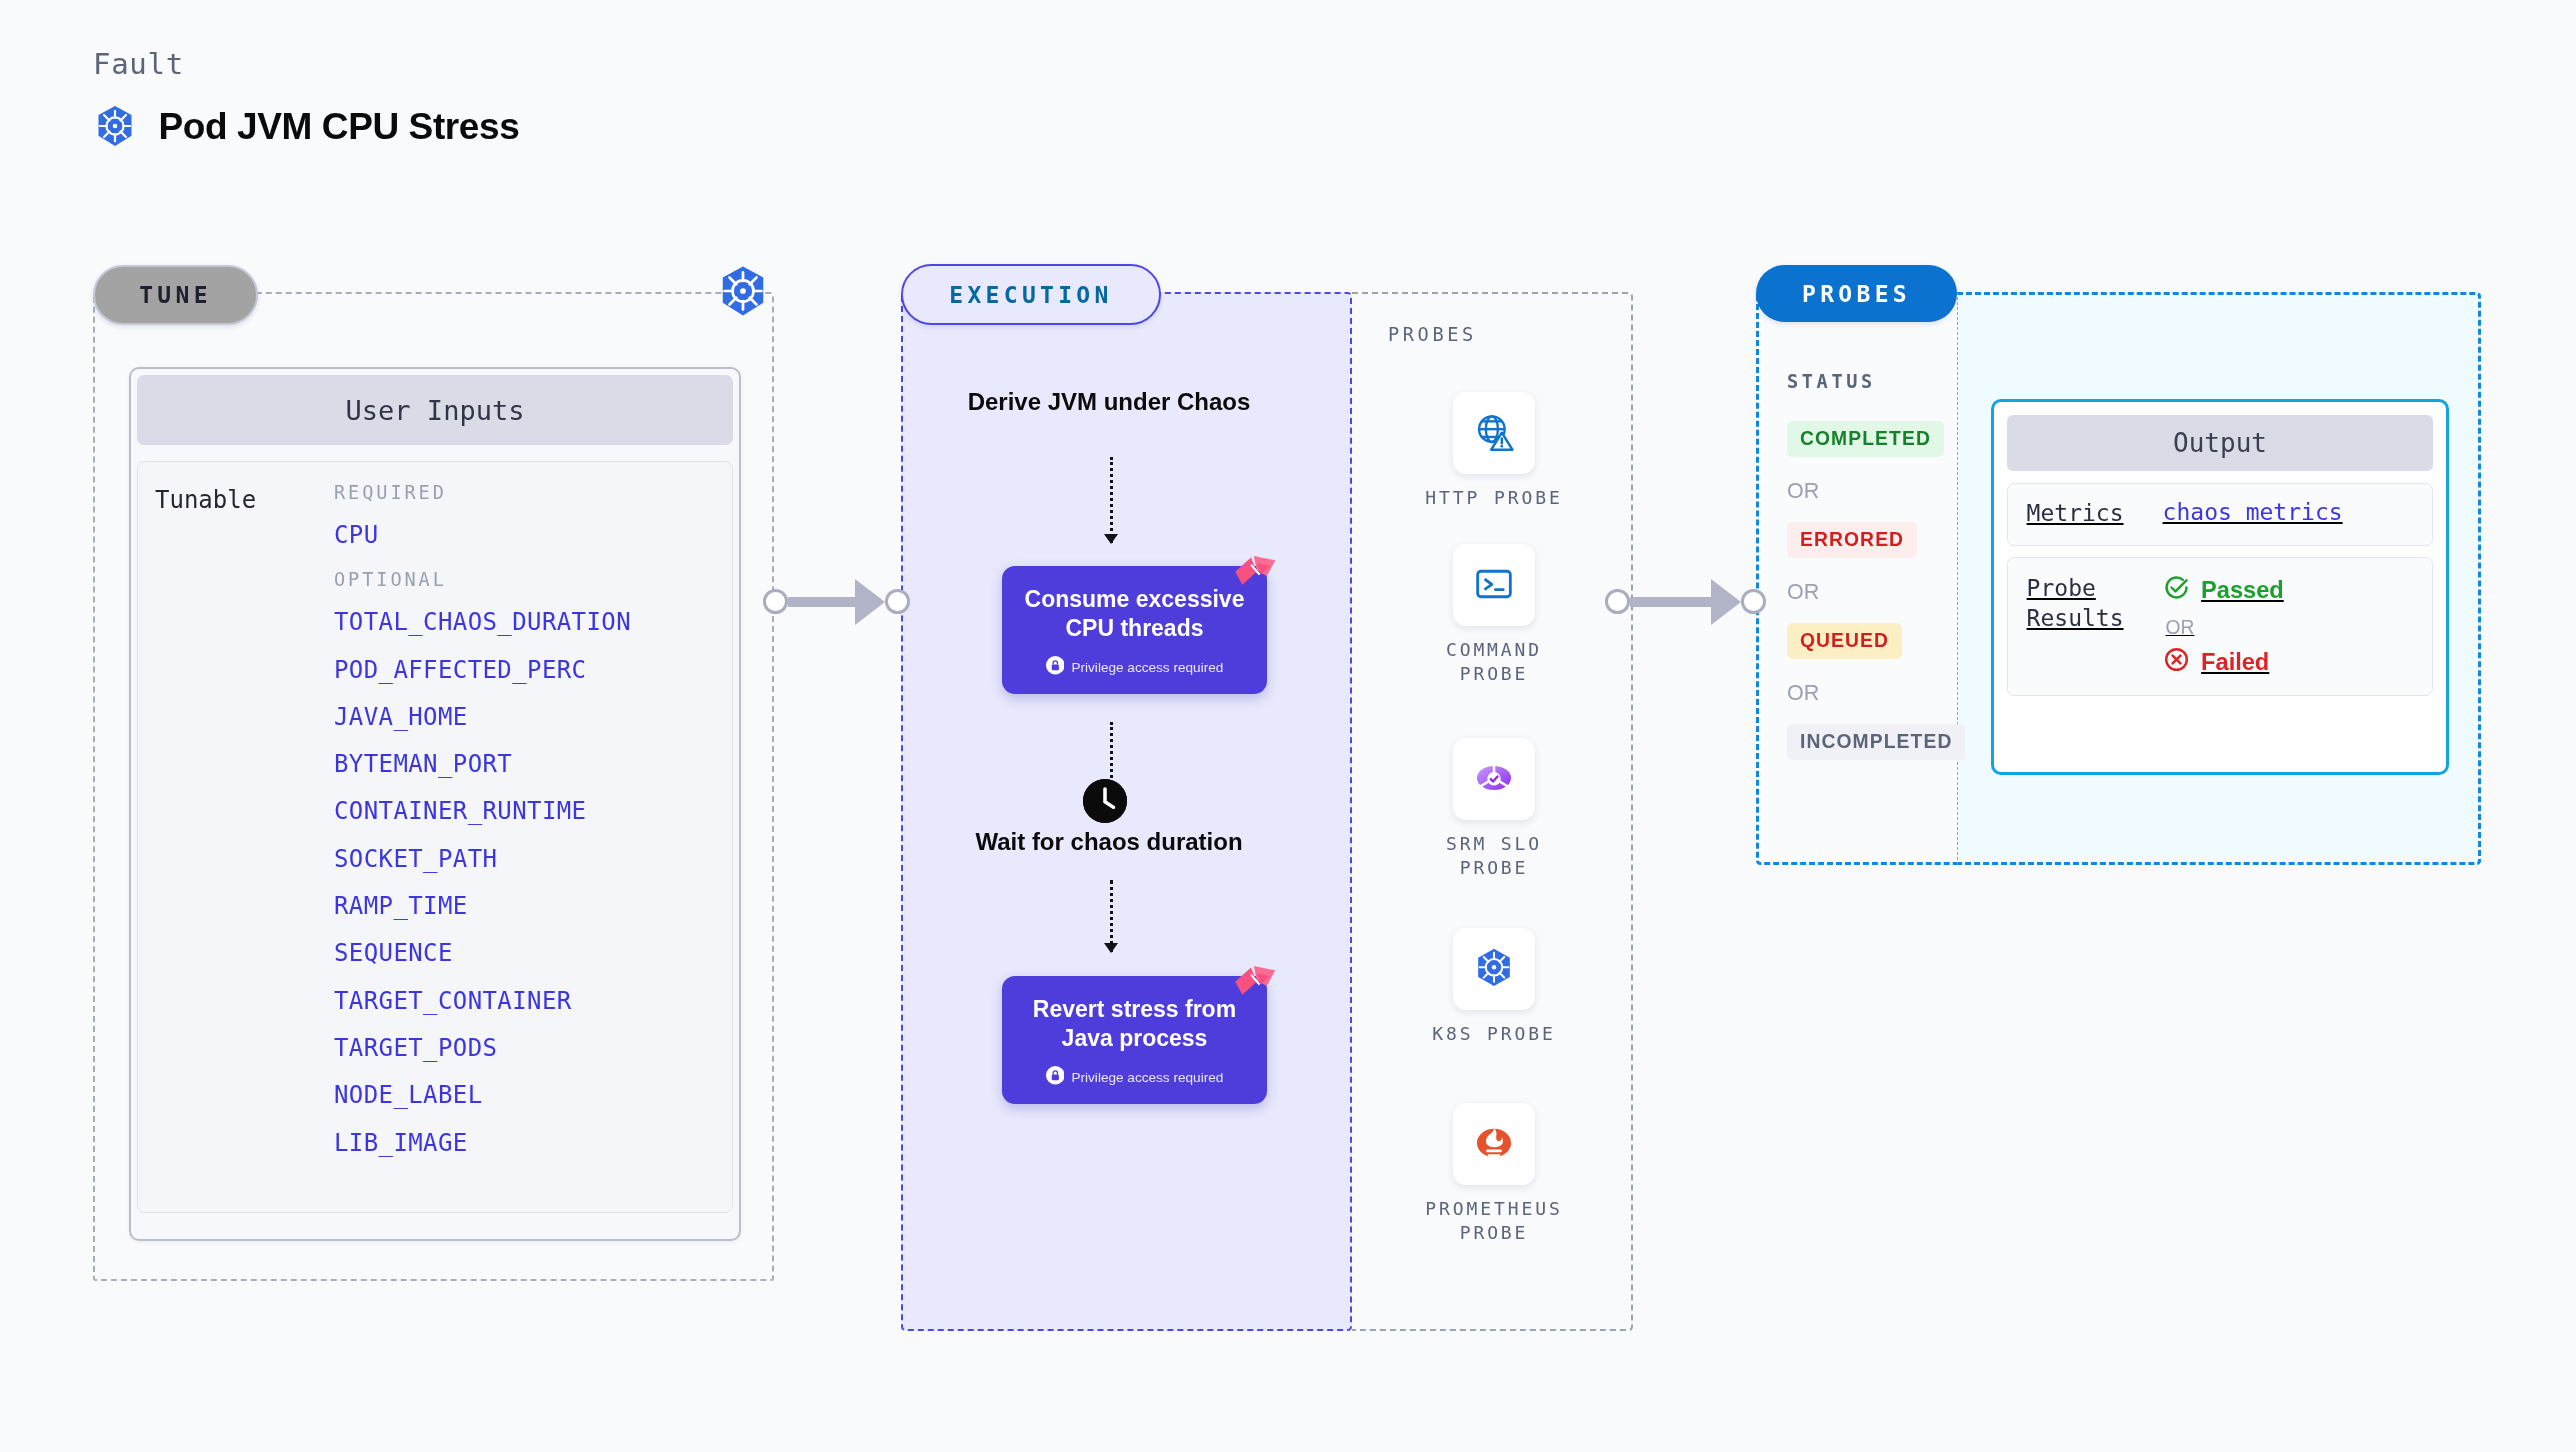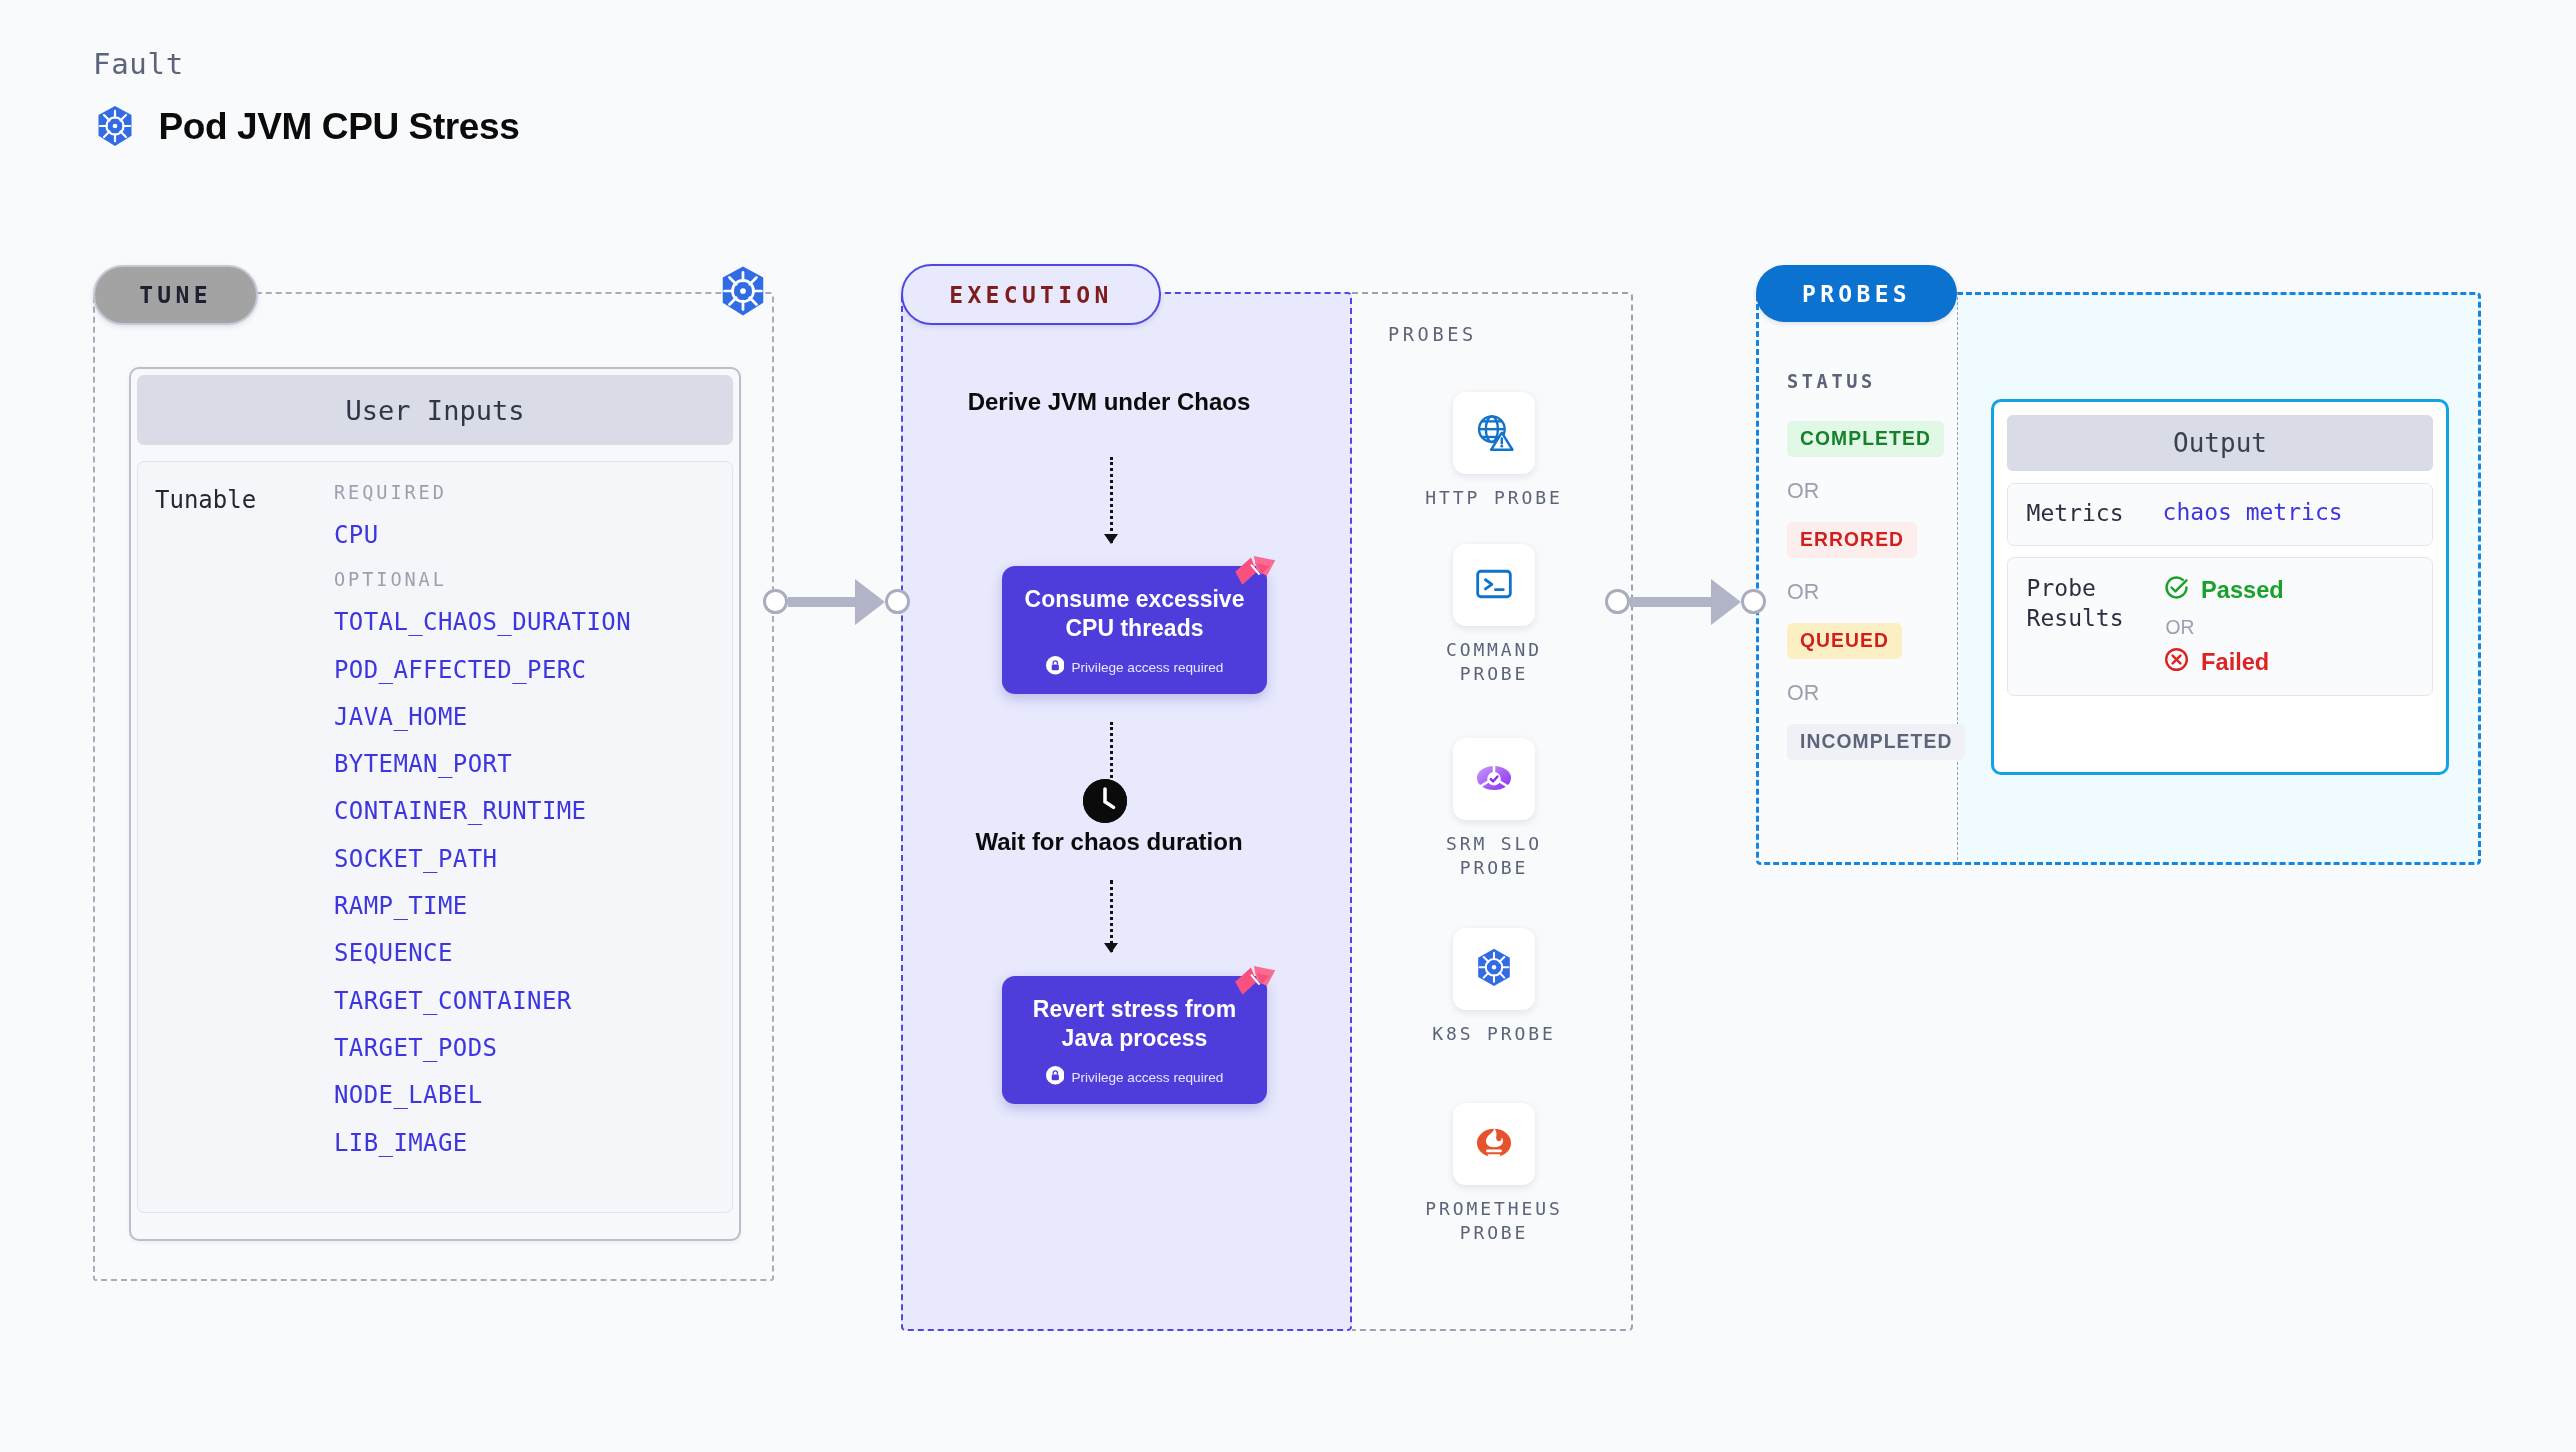--- a/index.html
+++ b/index.html
@@ -20,21 +20,21 @@
   
   .pill{
     position:absolute;display:flex;align-items:center;justify-content:center;
     border-radius:43px;font-size:23px;letter-spacing:4.3px;font-weight:bold;
     font-family:"DejaVu Sans Mono","Liberation Mono",monospace;
     z-index:6;box-shadow:0 2.1px 5.7px rgba(30,40,80,.12);
   }
   #tune-pill{left:93px;top:265px;width:161px;height:56px;background:#a3a3a3;
     border:2.1px solid #c3c8d4;color:#1c2030;}
   #execution-pill{left:901px;top:264px;width:256px;height:57px;background:#e8e9fd;
-    border:2.9px solid #4f46e5;color:#7f1d1d;text-align:center;}
+    border:2.9px solid #4f46e5;color:#0369a1;text-align:center;}
   #result-pill{left:1756px;top:265px;width:201px;height:57px;background:#0b72d0;
     border:none;color:#ffffff;}
 
   
   .dashbox{position:absolute;box-sizing:border-box;}
   #tune-box{left:93px;top:292px;width:681px;height:989px;
     border:2.1px dashed #a6adbb;border-radius:2.9px;background:transparent;}
   #execution-box{left:901px;top:292px;width:451px;height:1039px;
     border:2.9px dashed #4f46e5;border-radius:4.3px;background:#e8e9fd;}
   #probes-box{left:1352px;top:292px;width:281px;height:1039px;
@@ -122,21 +122,21 @@
   #st3{top:724px;background:#eff1f6;color:#5b6479;}
 
   
   #output-card{position:absolute;left:1991px;top:399px;width:458px;height:376px;
     box-sizing:border-box;background:#fff;border:3.6px solid #13a3e3;border-radius:10px;
     padding:13px;}
   #output-header{height:56px;background:#d9dbe6;border-radius:5.7px;display:flex;
     align-items:center;justify-content:center;font-size:26px;color:#3a4050;
     font-family:"DejaVu Sans Mono","Liberation Mono",monospace;}
   .out-row{margin-top:11.5px;box-sizing:border-box;border:1.4px solid #e2e5ec;border-radius:7.2px;
-    background:#fafbfd;display:flex;padding:15.8px 18.6px;}
+    background:#fafbfd;display:flex;padding:15.8px 18.6px;text-decoration:underline;}
   .out-key{width:136px;flex:none;font-size:23px;color:#2b3040;line-height:1.3;
     font-family:"DejaVu Sans Mono","Liberation Mono",monospace;}
   .out-val{font-size:23px;color:#3c35e0;
     font-family:"DejaVu Sans Mono","Liberation Mono",monospace;}
   .result-line{display:flex;align-items:center;gap:11.5px;font-size:23.6px;font-weight:bold;}
   #passed-line{color:#1aa12c;}
   #failed-line{color:#de2323;margin-top:4.3px;}
   #probe-or{font-size:19.3px;color:#9aa1ae;margin:10px 0 7.2px 2.9px;}
 
   

